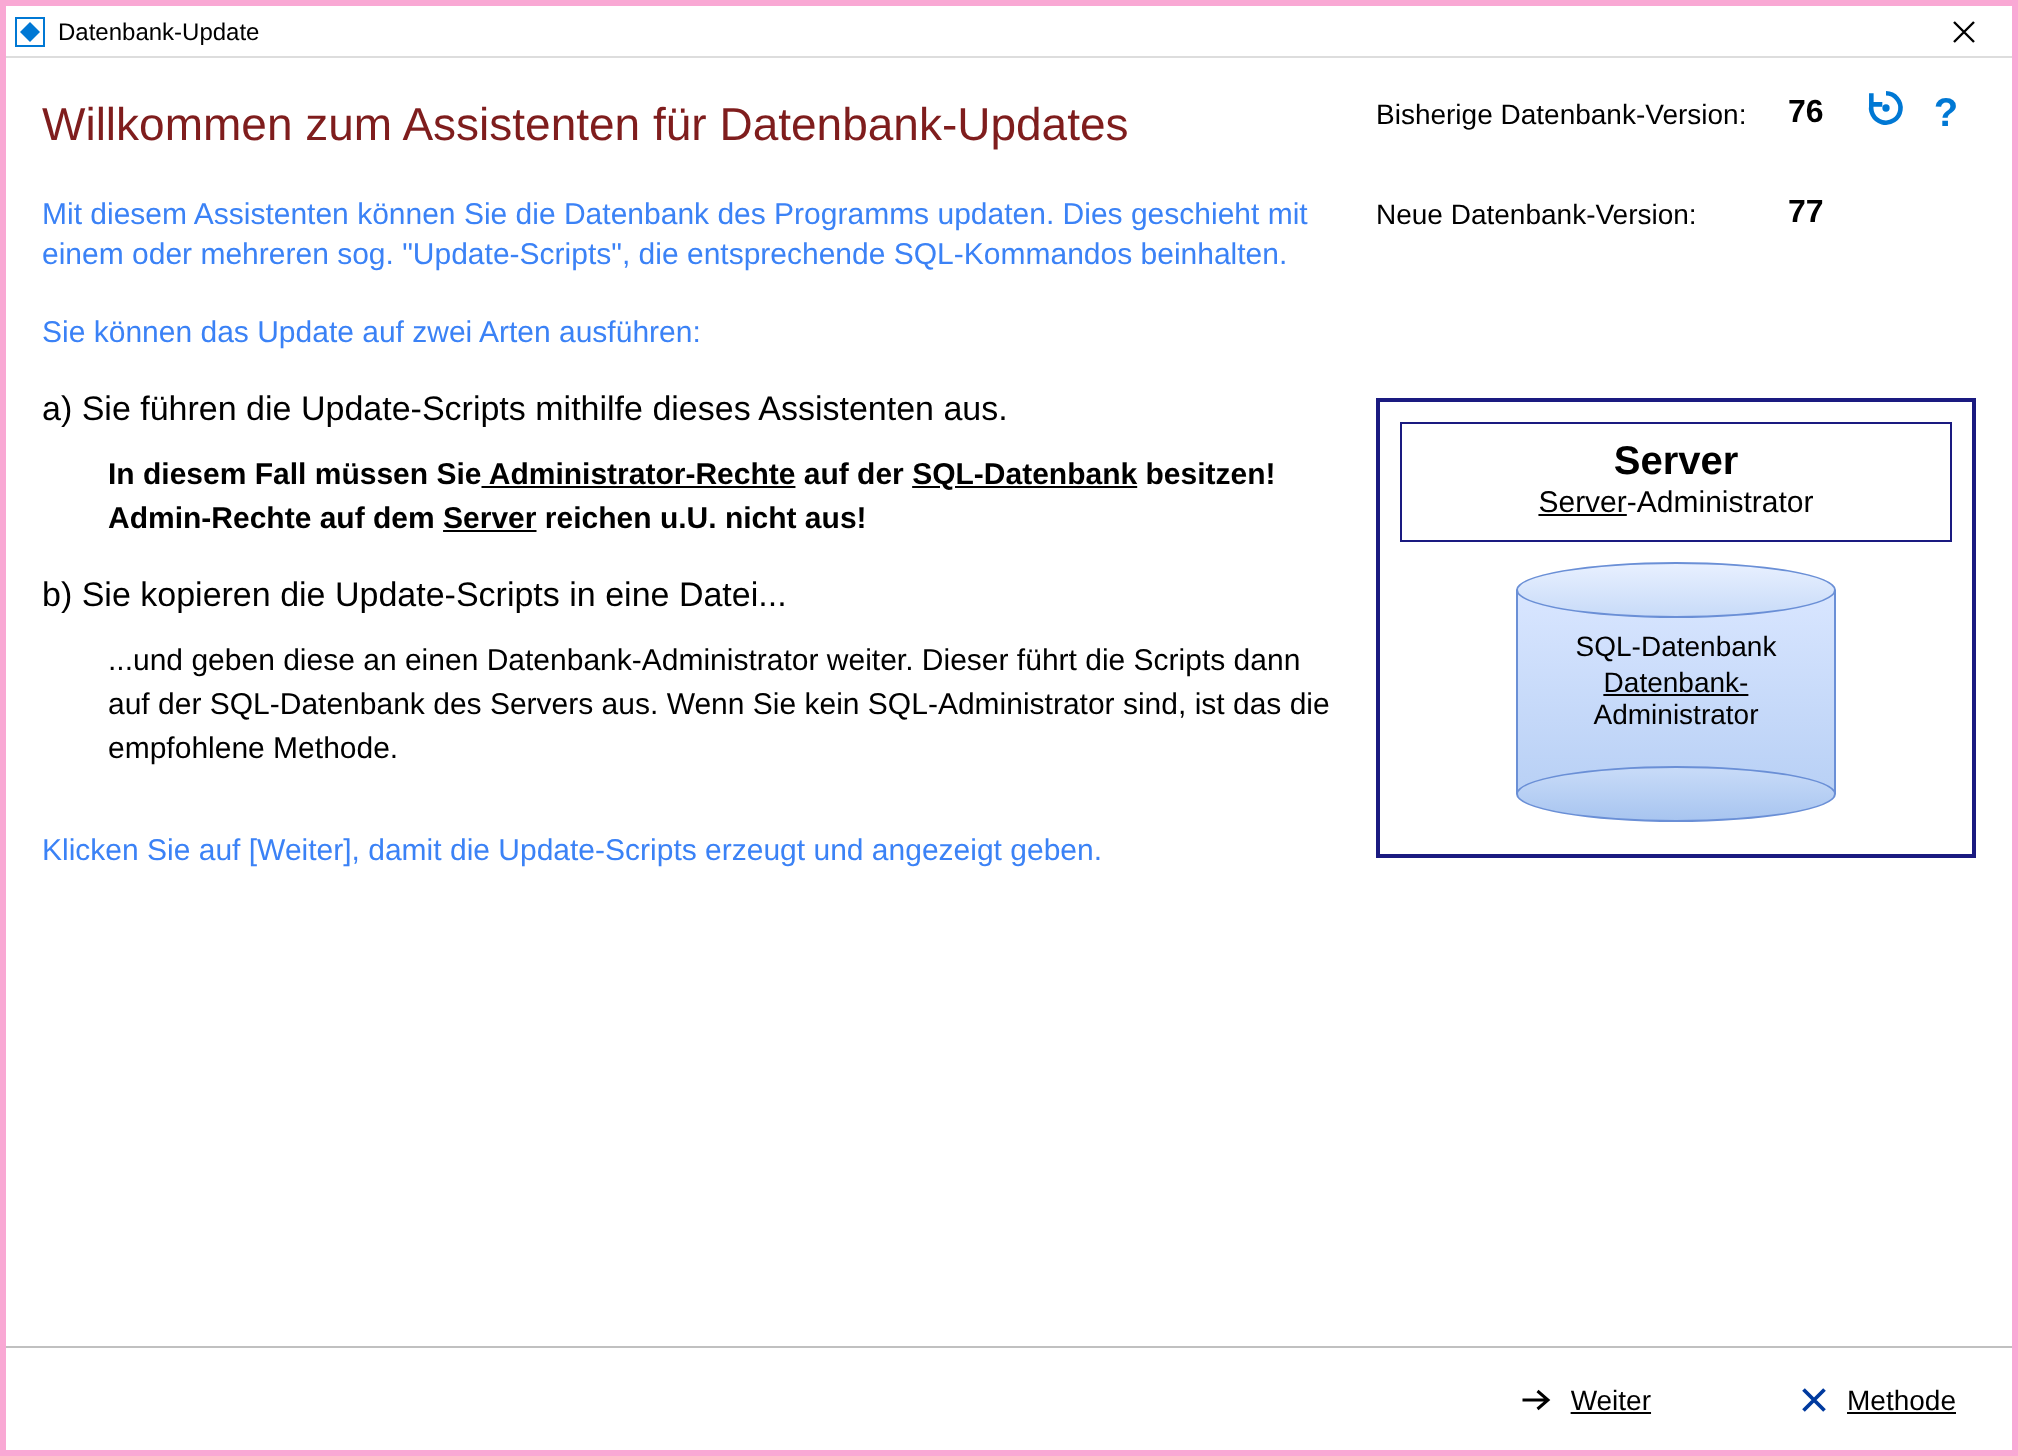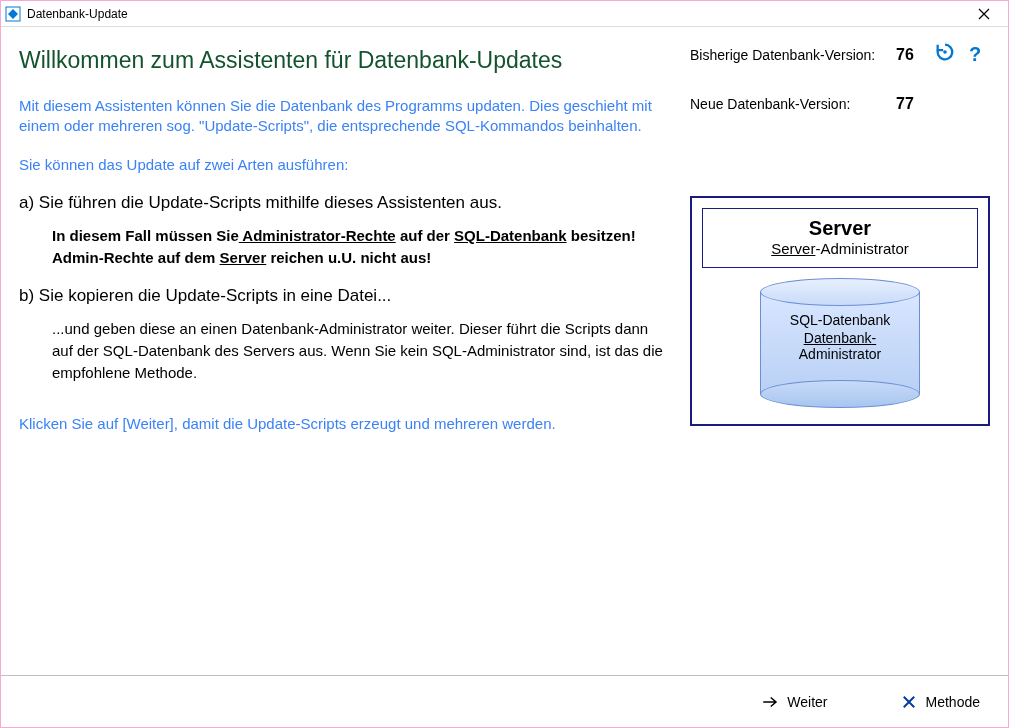--- a/index.html
+++ b/index.html
@@ -1,20 +1,20 @@
 <!DOCTYPE html>
 <html><head>
 <meta charset="utf-8">
 <style>
   * { box-sizing: border-box; }
   html, body { margin: 0; padding: 0; font-family: "Segoe UI", Arial, sans-serif; }
   .window {
     width: 1009px;
     height: 728px;
-    border: 1px solid #f9a8d4;
+    border: 3px solid #f9a8d4;
     background: #fff;
     position: relative;
     display: flex;
     flex-direction: column;
   }
   .titlebar {
     height: 26px;
     background: #fff;
     display: flex;
     align-items: center;
@@ -52,21 +52,21 @@
   .right {
     width: 300px;
     display: flex;
     flex-direction: column;
     gap: 13px;
   }
   h1.heading {
     font-size: 23px;
     font-weight: normal;
     margin: 6px 0 22px 0;
-    color: #14532d;
+    color: #7f1d1d;
   }
   .para {
     font-size: 15px;
     color: #3b82f6;
     margin: 0 0 18px 0;
     line-height: 1.35;
   }
   .option-head {
     font-size: 17px;
     margin: 14px 0 12px 0;
@@ -162,20 +162,21 @@
   }
   .foot-btn {
     display: flex;
     align-items: center;
     gap: 8px;
     font-size: 14px;
     cursor: pointer;
     background: none;
     border: none;
     padding: 4px 6px;
+    text-decoration: underline;
   }
   .foot-btn svg { width: 18px; height: 18px; }
 </style>
 </head>
 <body>
 
 <div class="window">
   <div class="titlebar">
     <span class="title-icon">
       <svg viewBox="0 0 16 16">
@@ -198,21 +199,21 @@
       <p class="para">Sie können das Update auf zwei Arten ausführen:</p>
 
       <div class="option-head">a) Sie führen die Update-Scripts mithilfe dieses Assistenten aus.</div>
       <div class="indent bold">
         <span>In diesem Fall müssen Sie</span><span class="ul"> Administrator-Rechte</span><span> auf der </span><span class="ul">SQL-Datenbank</span><span> besitzen! Admin-Rechte auf dem </span><span class="ul">Server</span><span> reichen u.U. nicht aus!</span>
       </div>
 
       <div class="option-head" style="">b) Sie kopieren die Update-Scripts in eine Datei...</div>
       <div class="indent">...und geben diese an einen Datenbank-Administrator weiter. Dieser führt die Scripts dann auf der SQL-Datenbank des Servers aus. Wenn Sie kein SQL-Administrator sind, ist das die empfohlene Methode.</div>
 
-      <p class="para" style="margin-top:30px">Klicken Sie auf [Weiter], damit die Update-Scripts erzeugt und mehreren werden.</p>
+      <p class="para" style="margin-top:30px">Klicken Sie auf [Weiter], damit die Update-Scripts erzeugt und angezeigt geben.</p>
     </div>
 
     <div class="right">
       <div class="version-row">
         <span class="version-label">Bisherige Datenbank-Version:</span>
         <span class="version-value">76</span>
         <span class="icon-slot">
           <span class="restore-icon">
             <svg width="22" height="22" viewBox="0 0 24 24">
                 <path d="M12 4 a8 8 0 1 1 -7.5 5" fill="none" stroke="#0078d4" stroke-width="2.5"></path>

